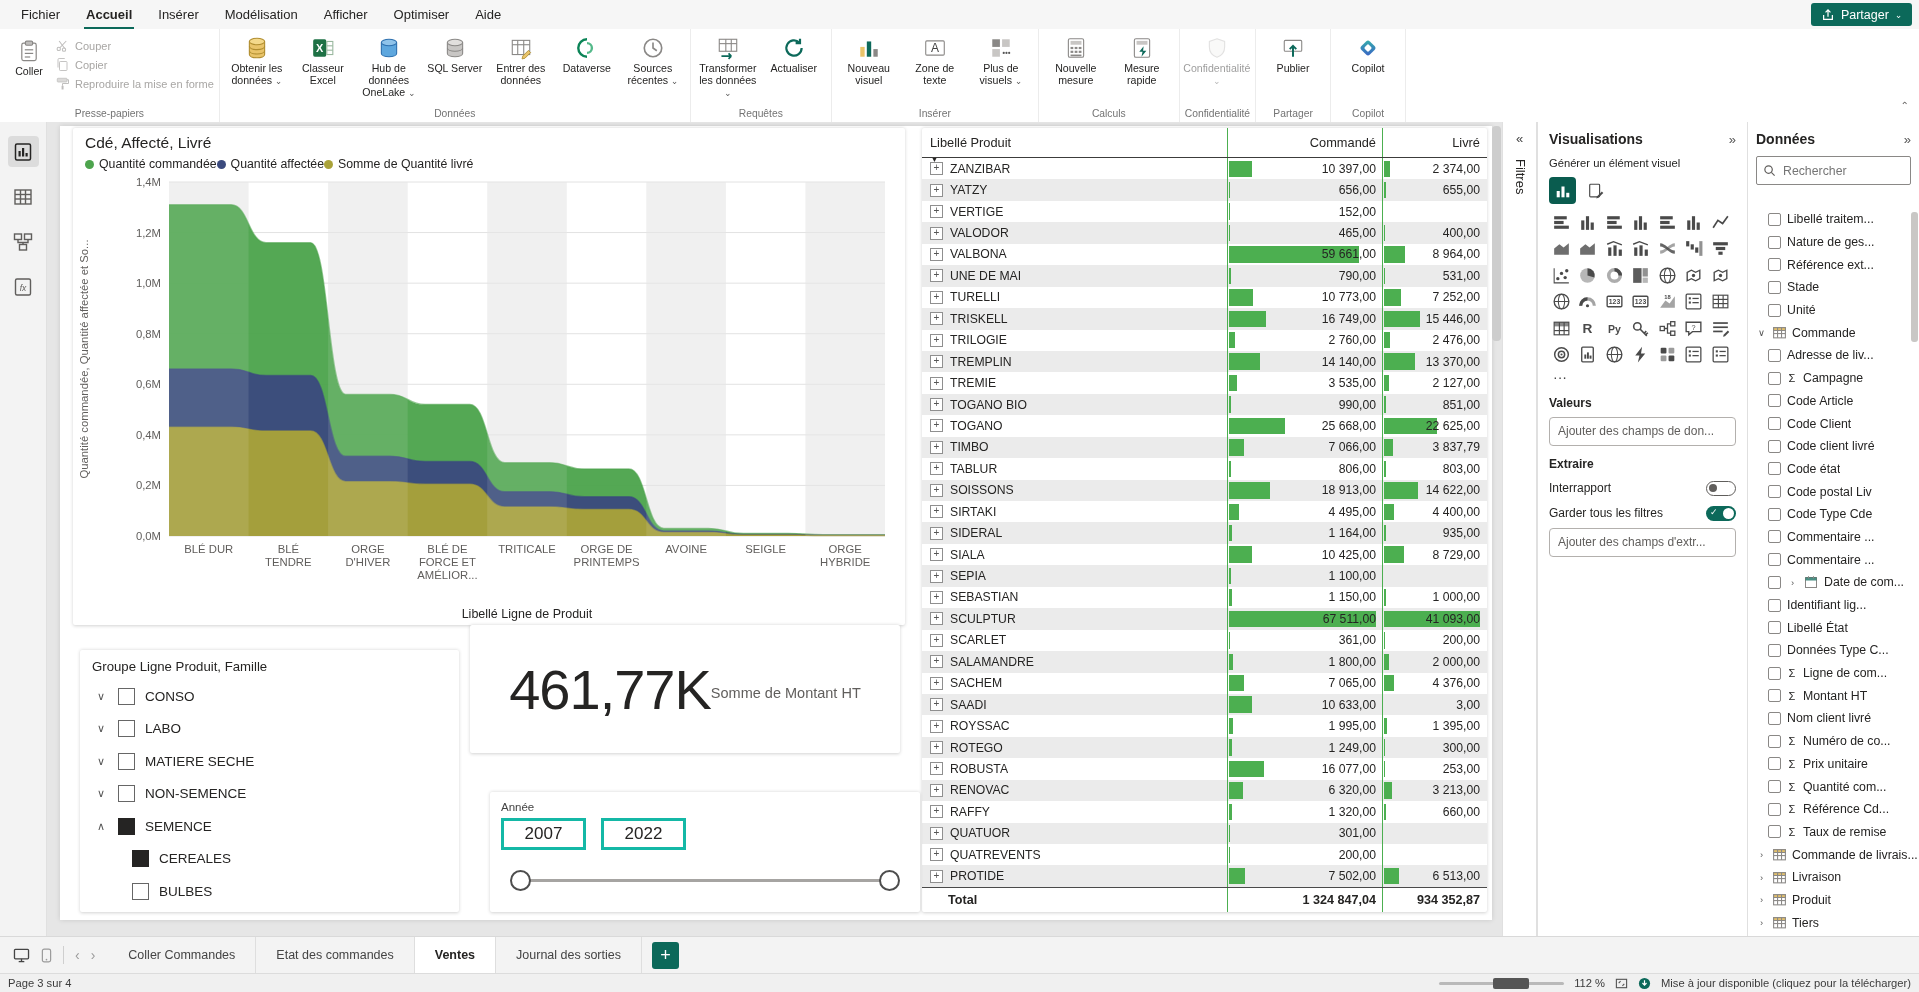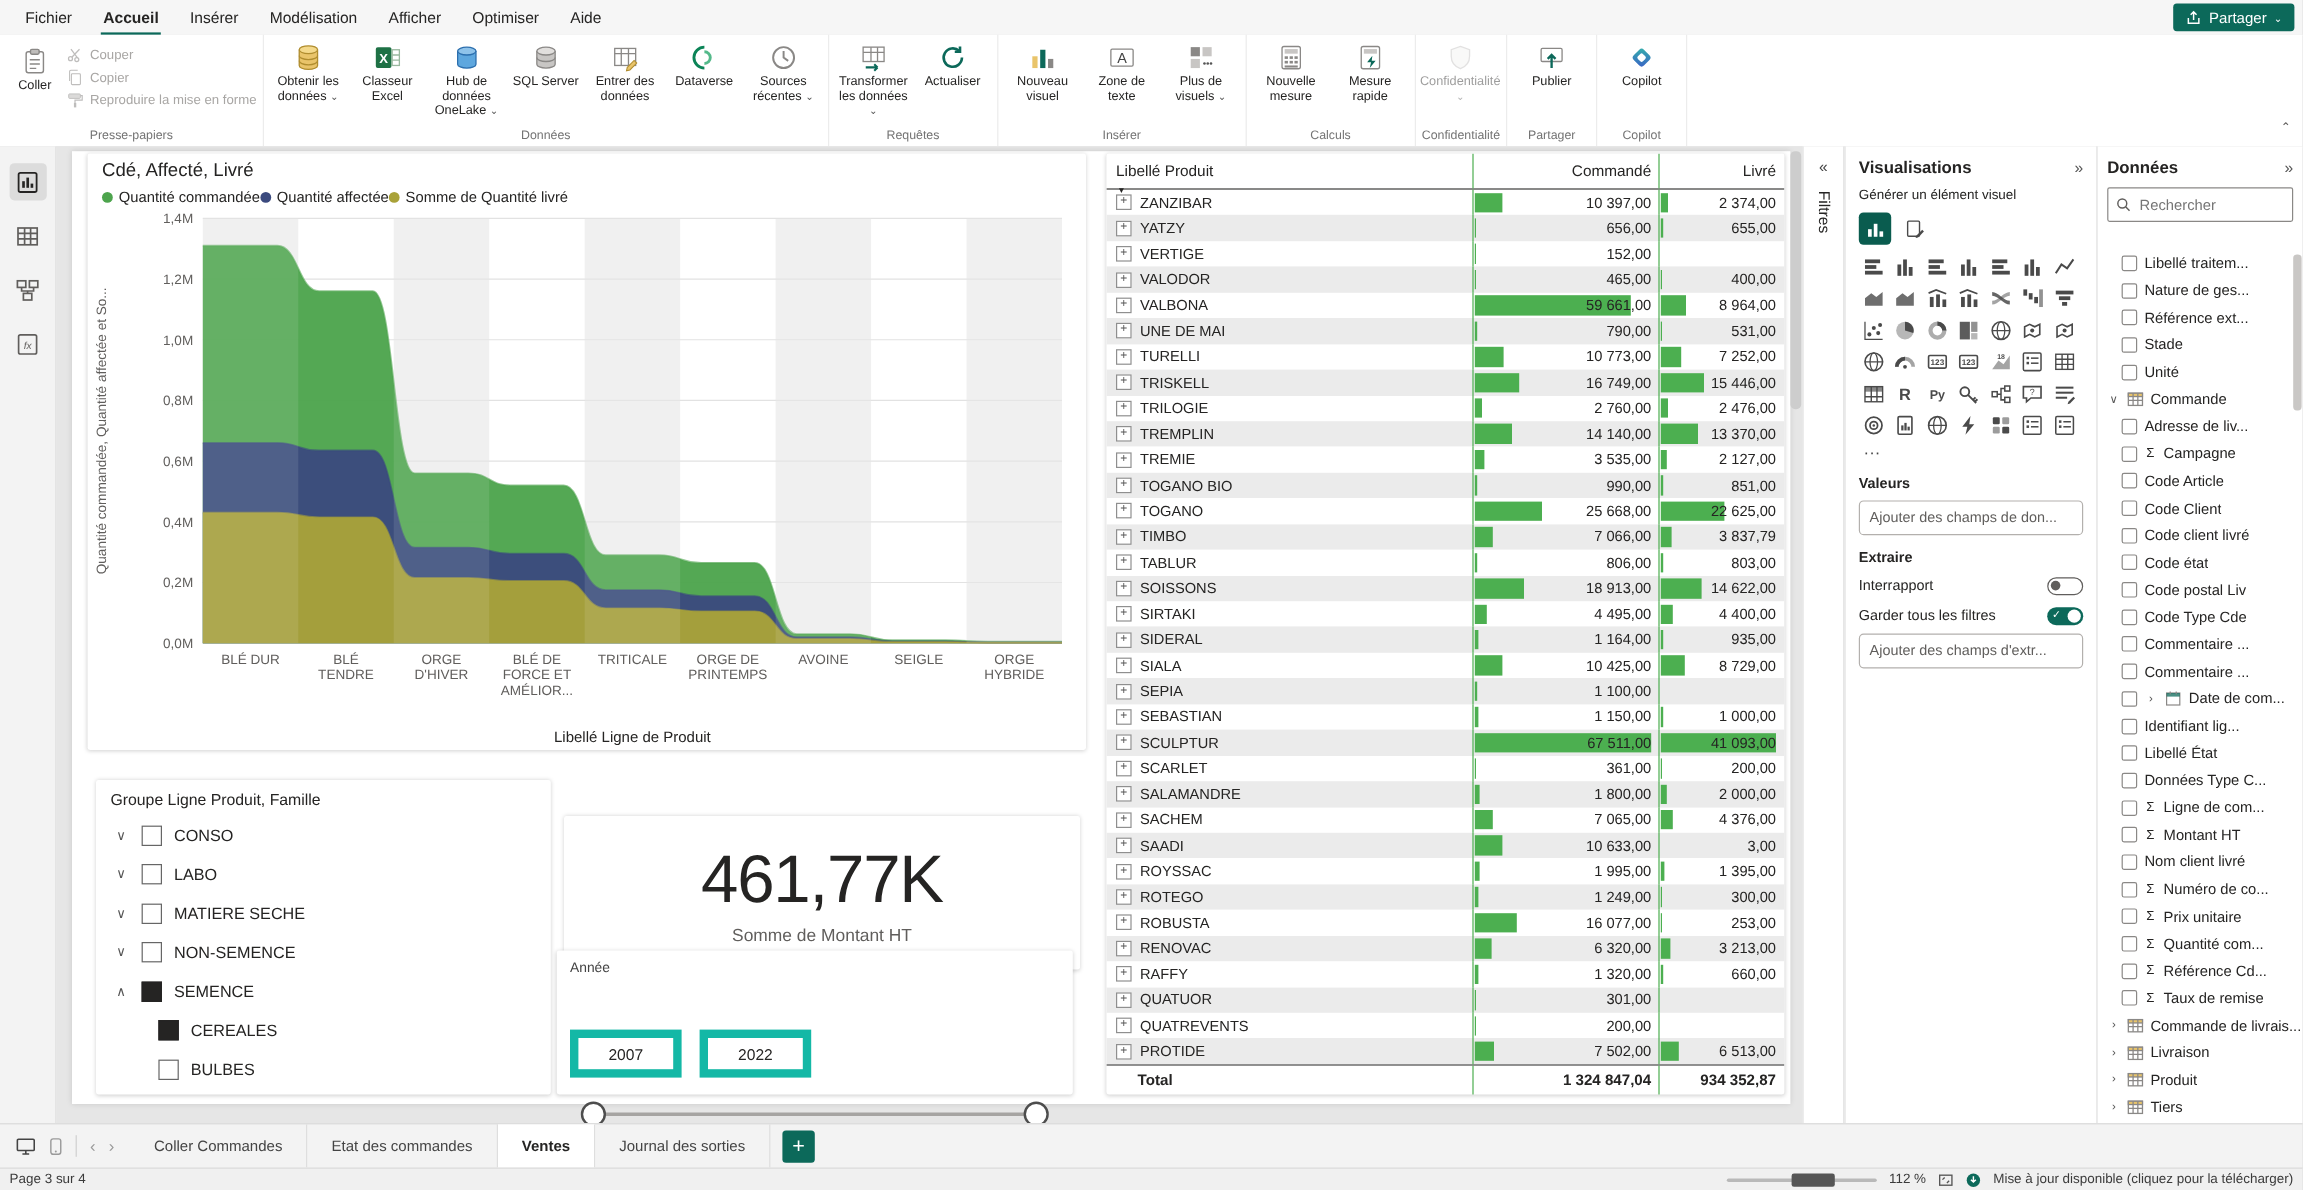--- a/index.html
+++ b/index.html
@@ -74,29 +74,29 @@
   
   #tree-visual{left:20px;top:524px;width:379px;height:262px;overflow:hidden;}
   .tree-title{font-size:13.2px;padding:9px 12px 6px;}
   .tree-item{display:flex;align-items:center;height:32.5px;padding-left:14px;font-size:13.5px;gap:10px;cursor:pointer;}
   .tree-item.child{padding-left:52px;}
   .tchev{width:14px;font-size:11px;color:#555;text-align:center;}
   .cbox{width:17px;height:17px;border:1.6px solid #666;background:#fff;box-sizing:border-box;flex:none;}
   .cbox.filled{background:#252423;border-color:#252423;}
 
   
-  #card-visual{left:410px;top:554px;width:430px;height:128px;display:flex;flex-direction:column;align-items:center;justify-content:center;}
+  #card-visual{left:410px;top:499px;width:430px;height:128px;display:flex;flex-direction:row;align-items:center;justify-content:center;}
   .card-value{font-size:56px;letter-spacing:-1px;color:#252423;}
   .card-label{font-size:14.5px;color:#605E5C;margin-top:7px;}
 
   
-  #slider-visual{left:404px;top:666px;width:430px;height:120px;}
+  #slider-visual{left:430px;top:666px;width:430px;height:120px;}
   .slider-title{font-size:11.5px;color:#444;padding:9px 0 5px 11px;}
   .range-boxes{display:flex;gap:15px;padding-left:11px;}
-  .range-box{width:79px;height:26px;border:7px solid #14b8a6;display:flex;align-items:center;justify-content:center;font-size:13px;margin-top:40px;}
+  .range-box{width:79px;height:26px;border:3px solid #14b8a6;display:flex;align-items:center;justify-content:center;font-size:17px;}
   .range-track-wrap{position:relative;height:42px;margin:10px 20px 0;}
   .range-track{position:absolute;left:11px;right:11px;top:19px;height:3px;background:#a6a4a2;border-radius:2px;}
   .range-handle{position:absolute;top:10px;width:21px;height:21px;border-radius:50%;background:#fff;border:2.5px solid #4d4d4d;box-sizing:border-box;cursor:grab;}
   .range-handle.left{left:0;}
   .range-handle.right{right:0;}
 
   
   #filters-strip{position:absolute;top:122px;right:382px;width:35px;bottom:56px;background:#fff;
                  border-left:1px solid #e0e0e0;border-right:1px solid #e0e0e0;box-sizing:border-box;}
   .strip-expand{font-size:13px;color:#444;text-align:center;padding-top:9px;cursor:pointer;}

